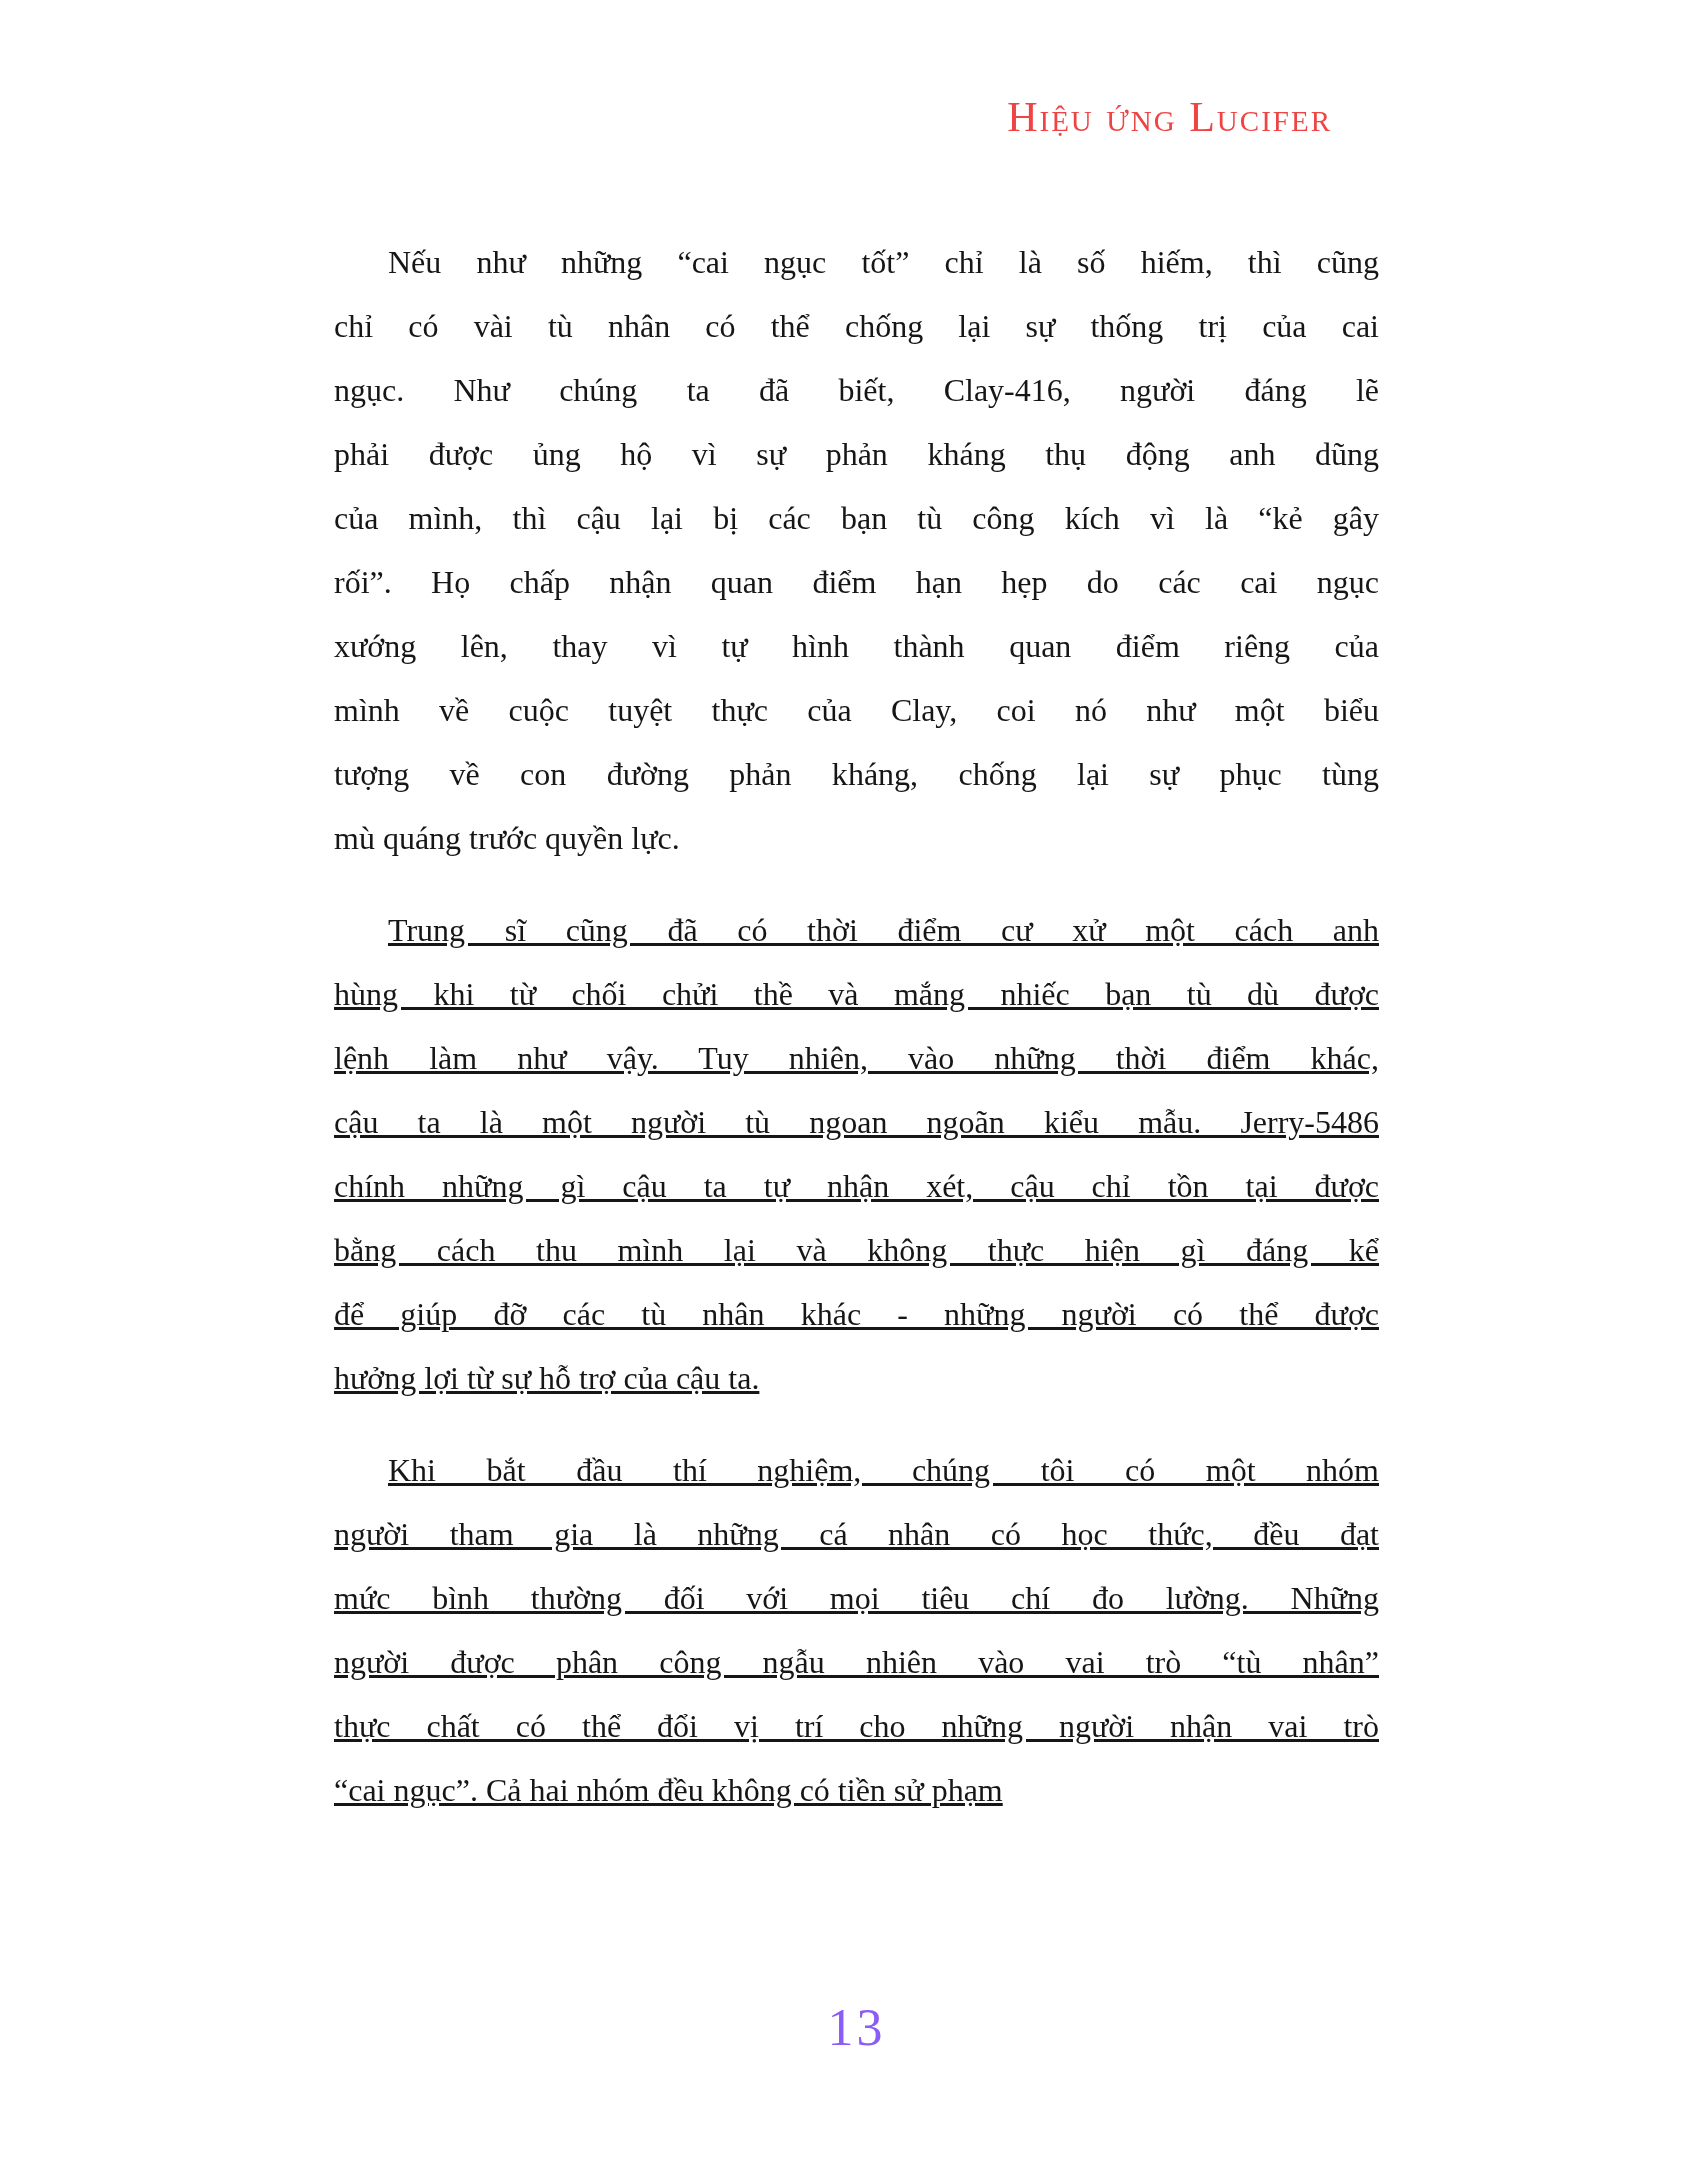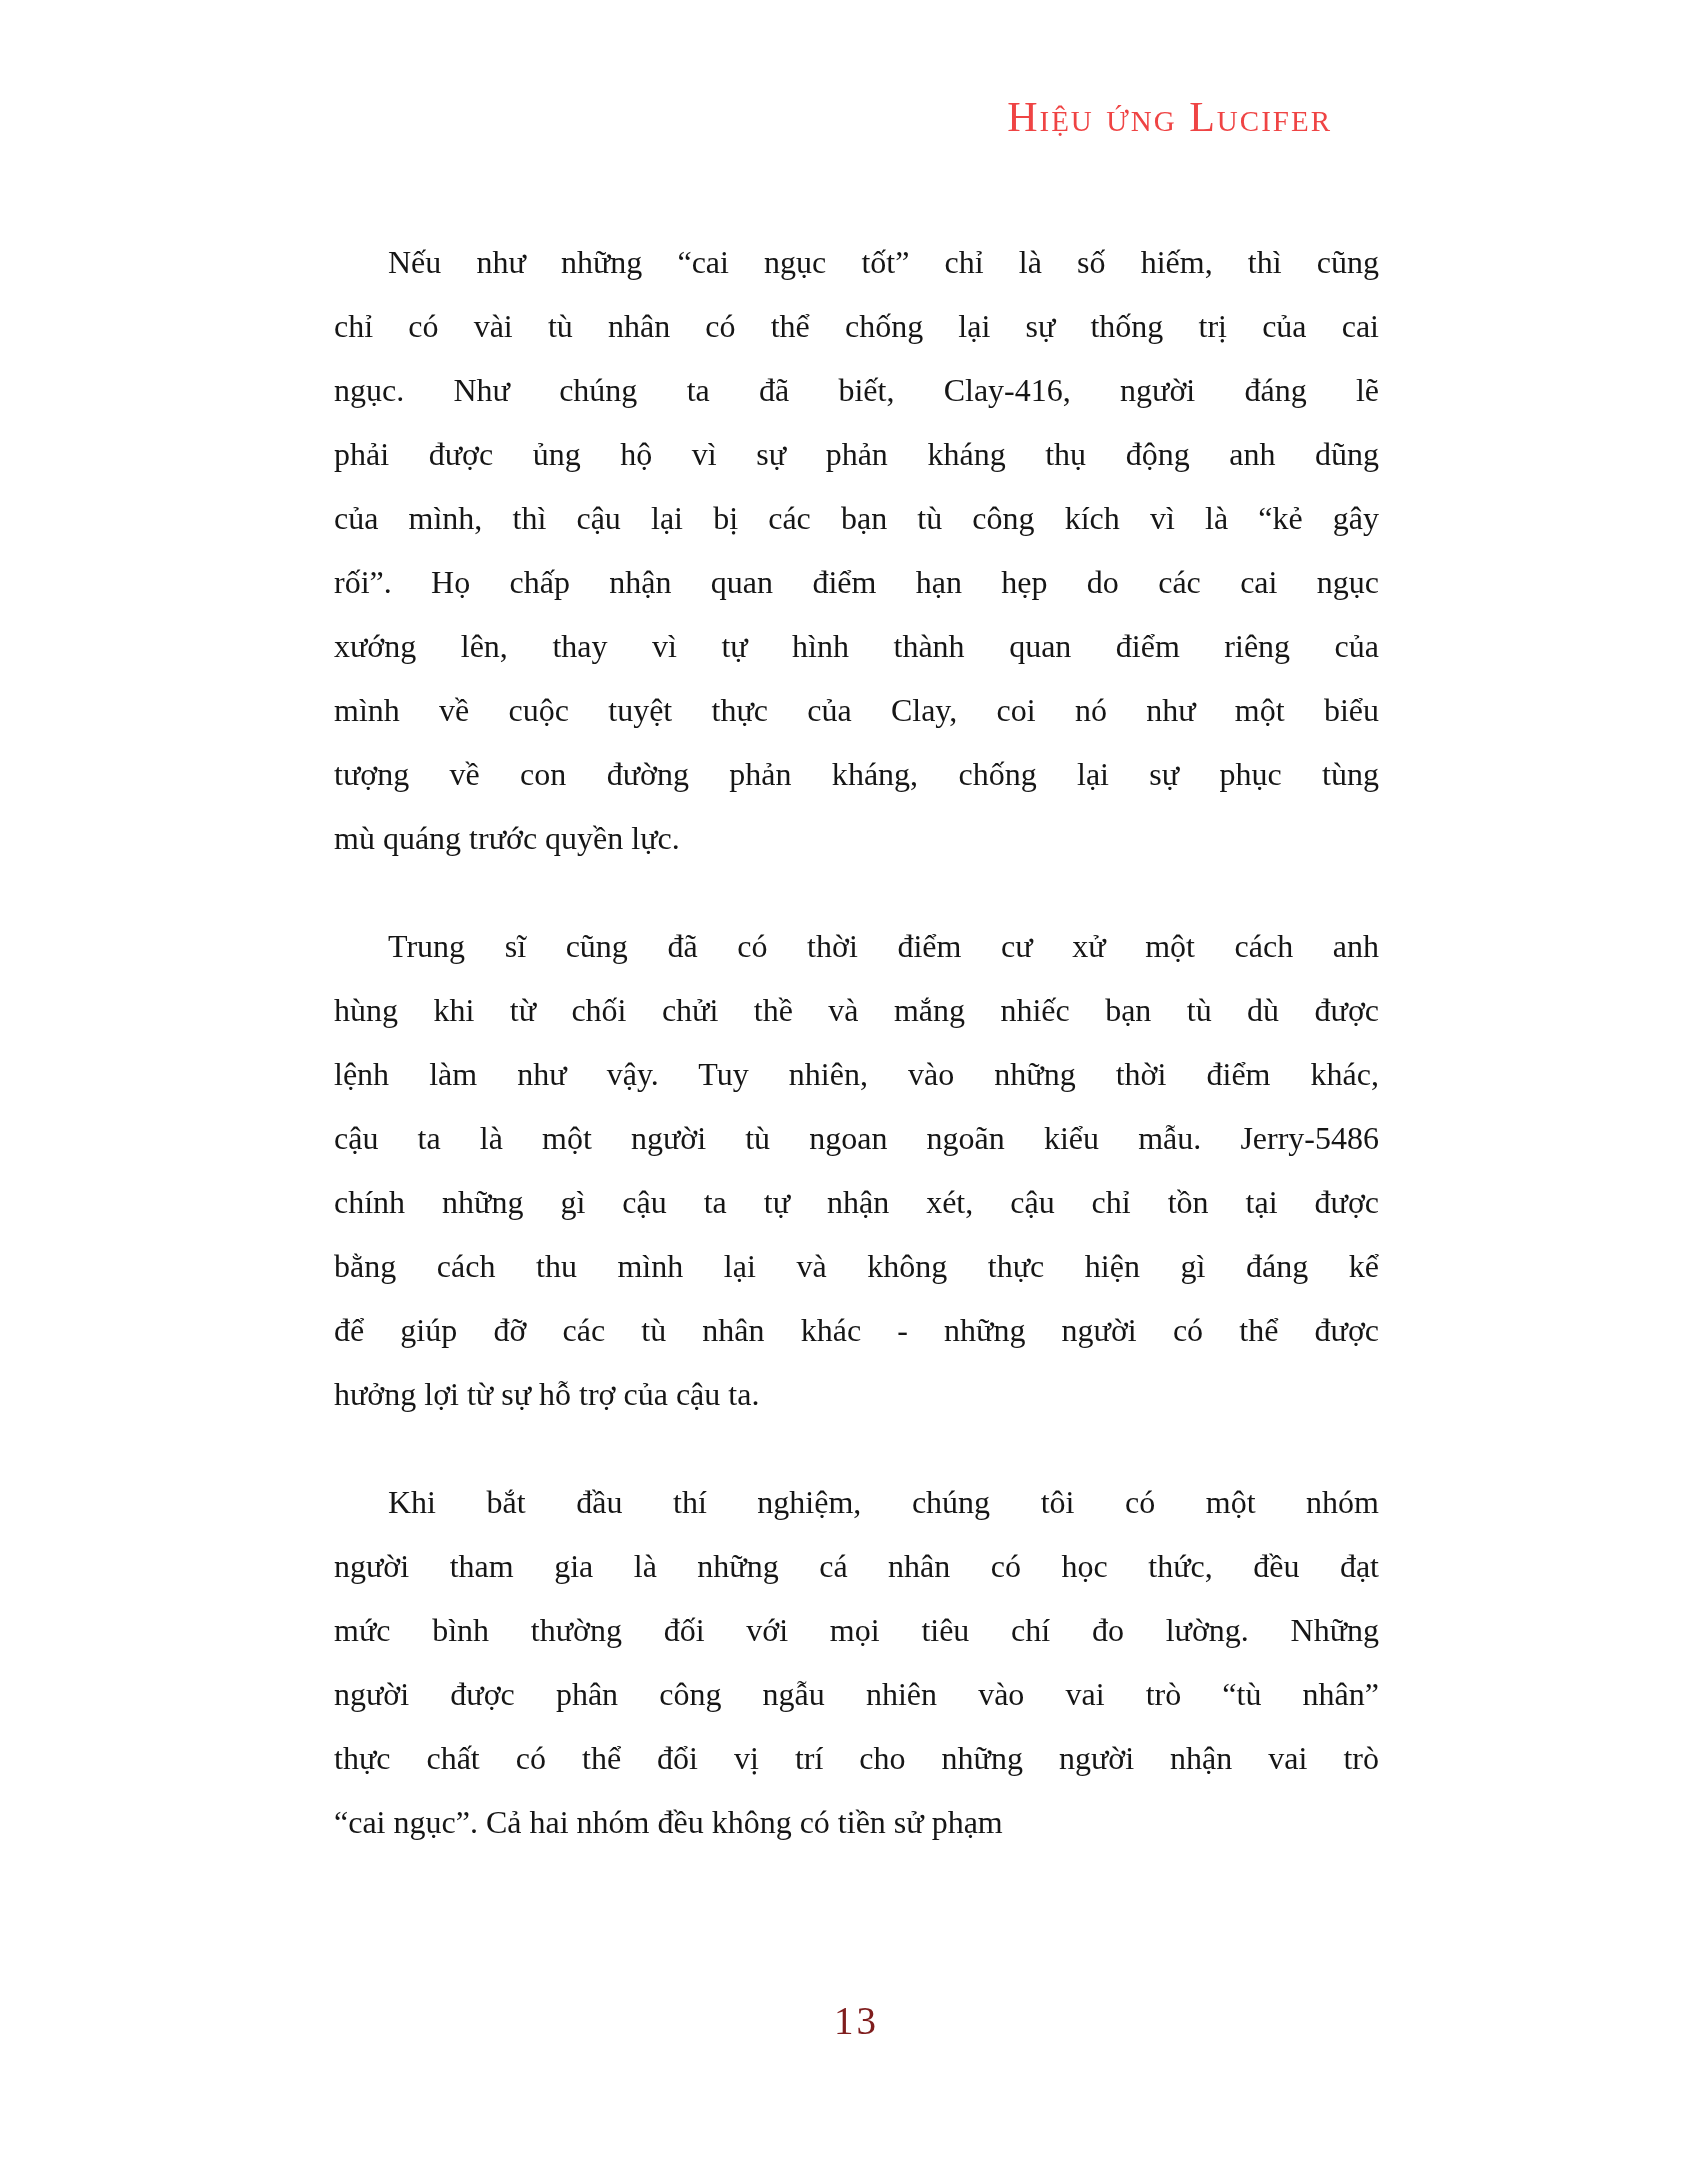--- a/index.html
+++ b/index.html
@@ -28,41 +28,42 @@
   }
   .text-block {
     position: absolute;
     left: 334px;
     top: 230px;
     width: 1045px;
     font-size: 32px;
     line-height: 64px;
   }
   .paragraph + .paragraph {
-    margin-top: 44px;
+    margin-top: 28px;
+    text-decoration: underline;
   }
   .line {
     text-align: justify;
     text-align-last: justify;
   }
   .line.last {
     text-align-last: left;
   }
   .paragraph .line:first-child {
     text-indent: 54px;
   }
   .page-footer {
     position: absolute;
     top: 1998px;
     left: 334px;
     width: 1045px;
     text-align: center;
-    font-size: 39px;
+    font-size: 52px;
     letter-spacing: 3px;
-    color: #7f1d1d;
+    color: #8b5cf6;
   }
 </style>
 </head>
 <body>
 
 <div class="running-header">Hiệu ứng Lucifer</div>
 
 <div class="text-block">
     <div class="paragraph">
       <div class="line">Nếu như những “cai ngục tốt” chỉ là số hiếm, thì cũng</div>

